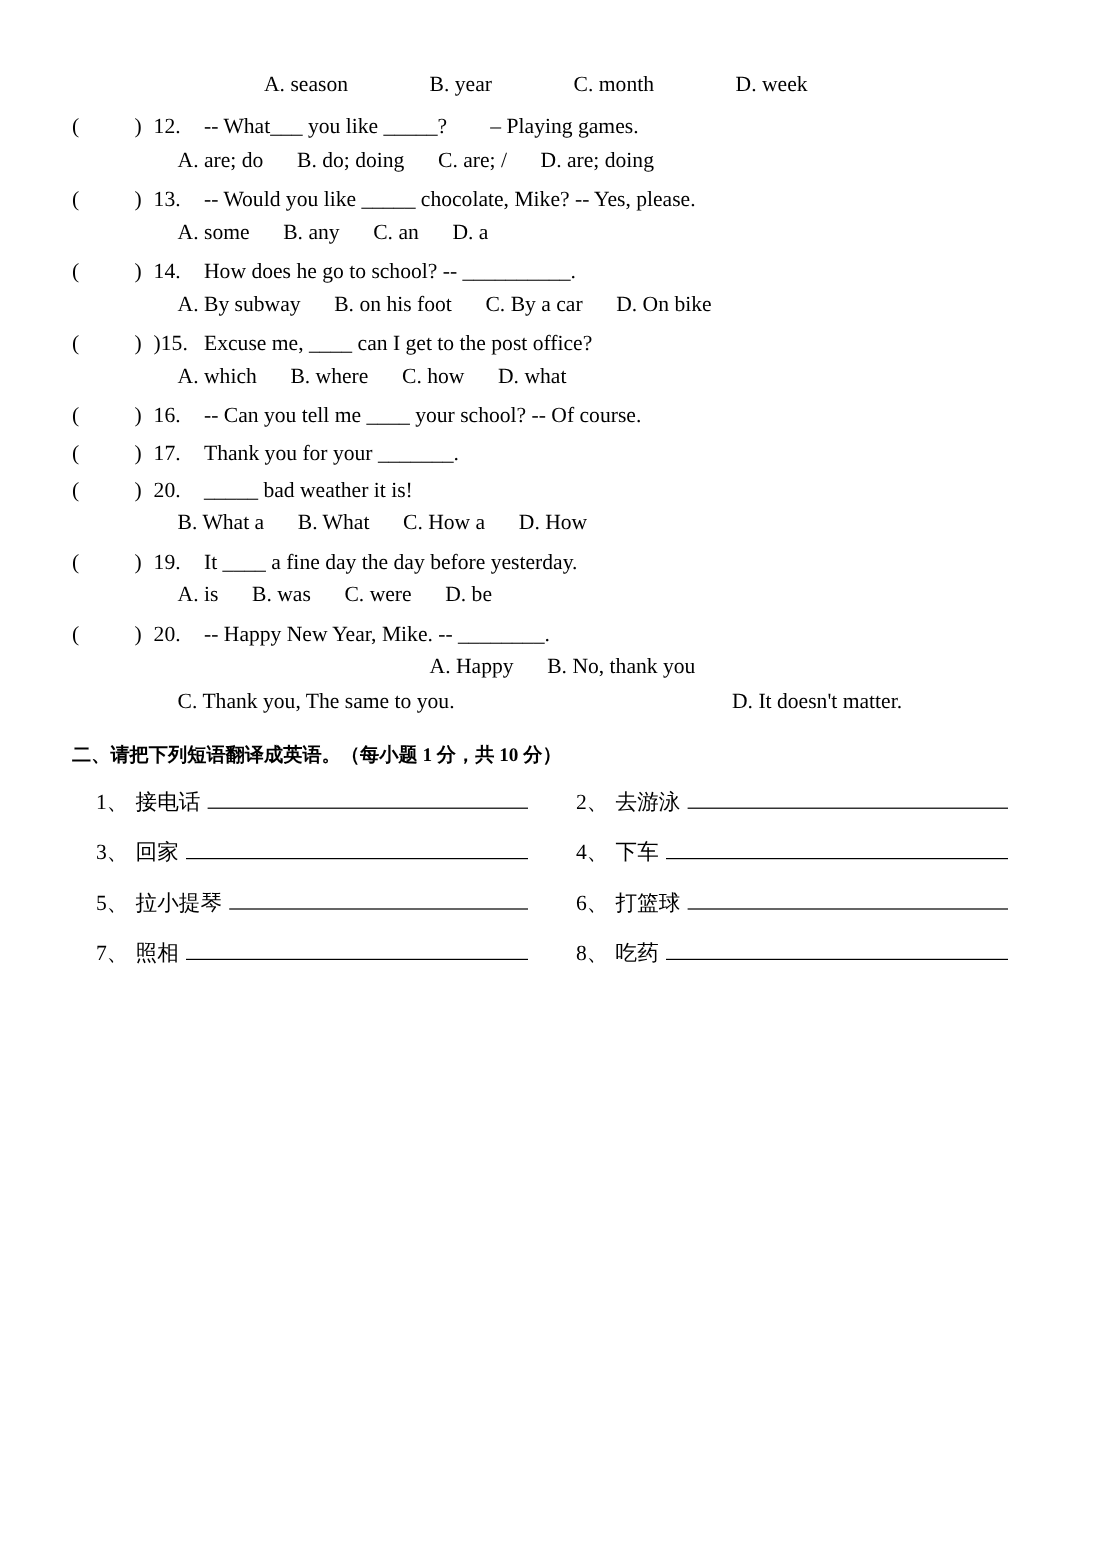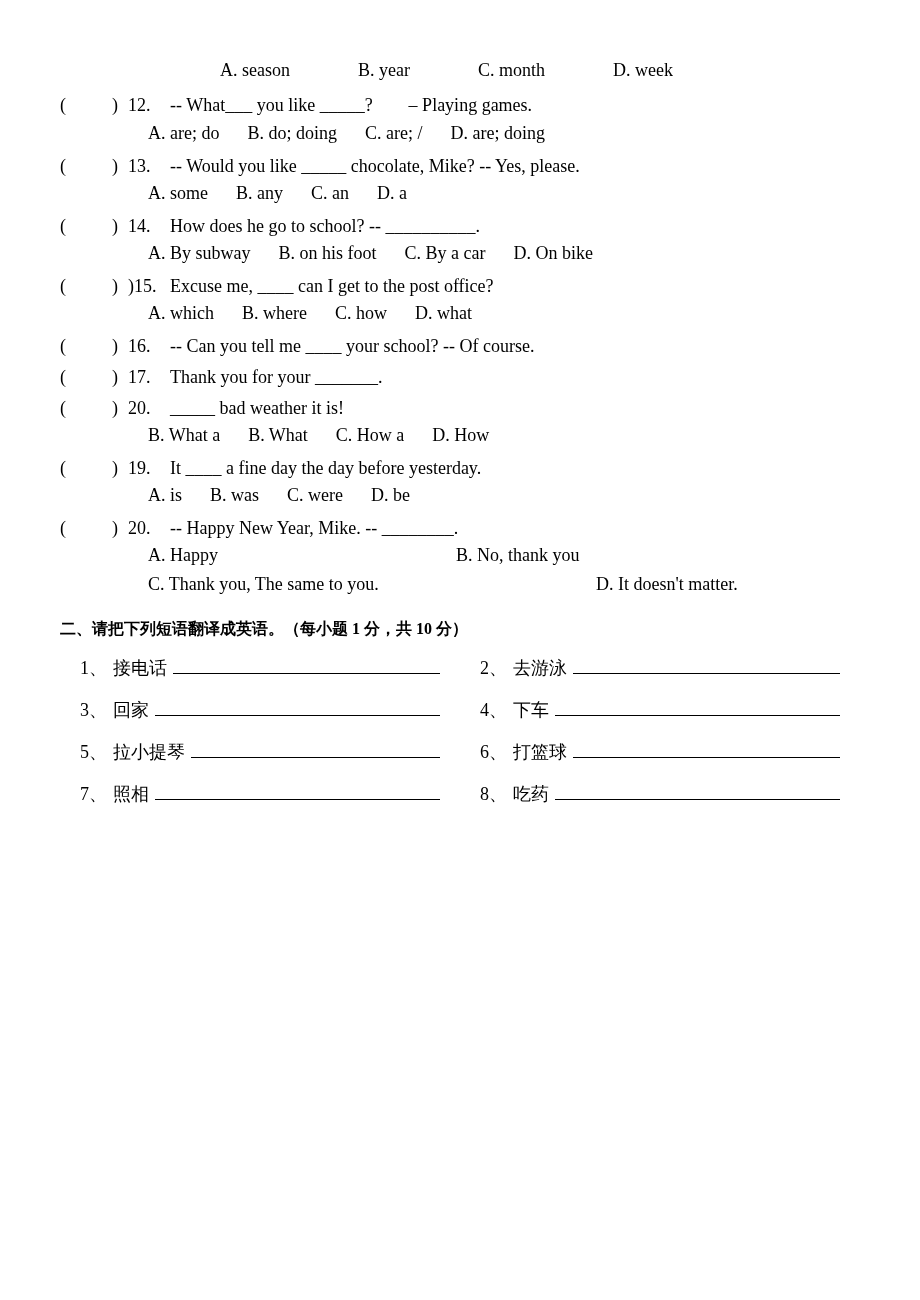--- a/index.html
+++ b/index.html
@@ -214,25 +214,25 @@
 
 <div class="question-block">
   <div class="question-line">
     <span class="paren">(</span>
     <span style="width:22px; display:inline-block;">&nbsp;</span>
     <span class="paren-close">)</span>
     <span class="q-num">20.</span>
     <span class="q-text">-- Happy New Year, Mike.   -- ________.</span>
   </div>
   <div class="options-line" style="flex-direction: column; gap: 8px;">
-    <div style="display:flex; gap: 0;">
+    <div style="display:flex; gap: 0; text-align: right;">
       <span class="option" style="width:280px;">A. Happy</span>
       <span class="option">B. No, thank you</span>
     </div>
-    <div style="display:flex; gap: 0; justify-content: center;">
+    <div style="display:flex; gap: 14px; justify-content: center;">
       <span class="option" style="width:420px;">C. Thank you, The same to you.</span>
       <span class="option">D. It doesn't matter.</span>
     </div>
   </div>
 </div>
 
 <div class="question-block" style="margin-top: 20px;">
   <div class="section-header">二、请把下列短语翻译成英语。（每小题 1 分，共 10 分）</div>
   <div class="translation-grid">
 

